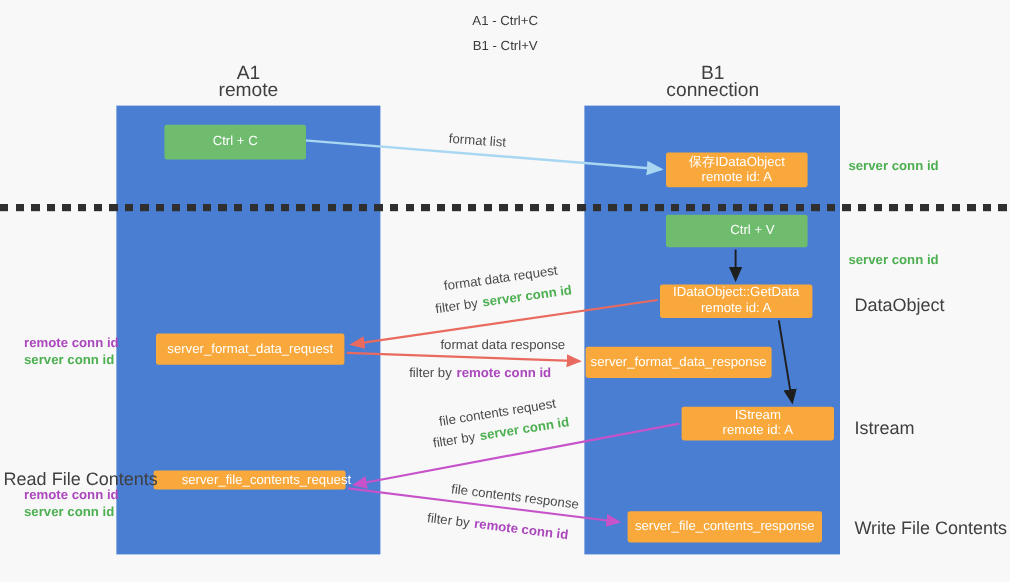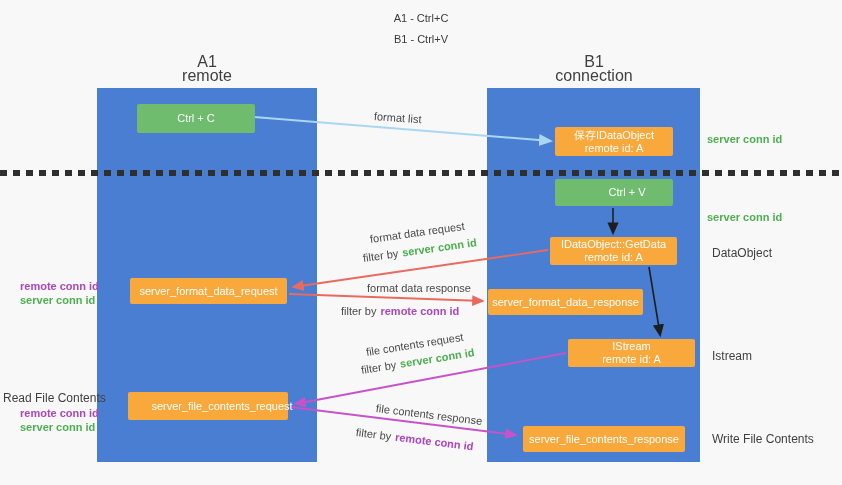--- a/index.html
+++ b/index.html
@@ -15,21 +15,21 @@
   .col { background:#4a7ed2; z-index:1; }
   .dotline { left:0; top:170px; width:842px; height:6px; z-index:2;
              background:repeating-linear-gradient(to right,#2f2f2f 0 7px,transparent 7px 13px); }
   .arrows { left:0; top:0; z-index:3; pointer-events:none; }
   .box { display:flex; flex-direction:column; align-items:center; justify-content:center;
          color:#fff; font-size:11px; line-height:13px; text-align:center;
          border-radius:2px; z-index:4; }
   .green { background:#6fbc6e; }
   .orange { background:#f9a83c; }
   .lbl { font-size:11px; color:#4a4a4a; white-space:nowrap; z-index:5; }
-  .dark { color:#3f3f3f; font-size:12px; }
+  .dark { color:#3f3f3f; font-size:15px; }
   .green-t { color:#4caf50; font-weight:bold; }
   .purple-t { color:#ab47bc; font-weight:bold; }
   .pair { line-height:14px; font-size:11px; white-space:nowrap; z-index:5; }
   .fb { margin-right:4px; }
   .r-m8 { transform:rotate(-8deg); transform-origin:left center; }
   .r-m9 { transform:rotate(-9deg); transform-origin:left center; }
   .r-p4 { transform:rotate(4deg); transform-origin:left center; }
   .r-p7 { transform:rotate(7deg); transform-origin:left center; }
 </style>
 </head>
@@ -104,21 +104,21 @@
 
   <div class="abs box orange" style="left:488px; top:289px; width:155px; height:26px;">
     <span>server_format_data_response</span>
   </div>
 
   <div class="abs box orange" style="left:568px; top:339px; width:127px; height:28px;">
     <span>IStream</span>
     <span>remote id: A</span>
   </div>
 
-  <div class="abs box orange" style="left:128px; top:392px; width:160px; height:28px;padding-left:28px;">
+  <div class="abs box orange" style="left:128px; top:392px; width:160px; height:16px;padding-left:28px;">
     <span>server_file_contents_request</span>
   </div>
 
   <div class="abs box orange" style="left:523px; top:426px; width:162px; height:26px;">
     <span>server_file_contents_response</span>
   </div>
 
   <div class="abs lbl r-p4" style="left:374px; top:110px;">format list</div>
 
   <div class="abs lbl r-m8" style="left:370px; top:233px;">format data request</div>

